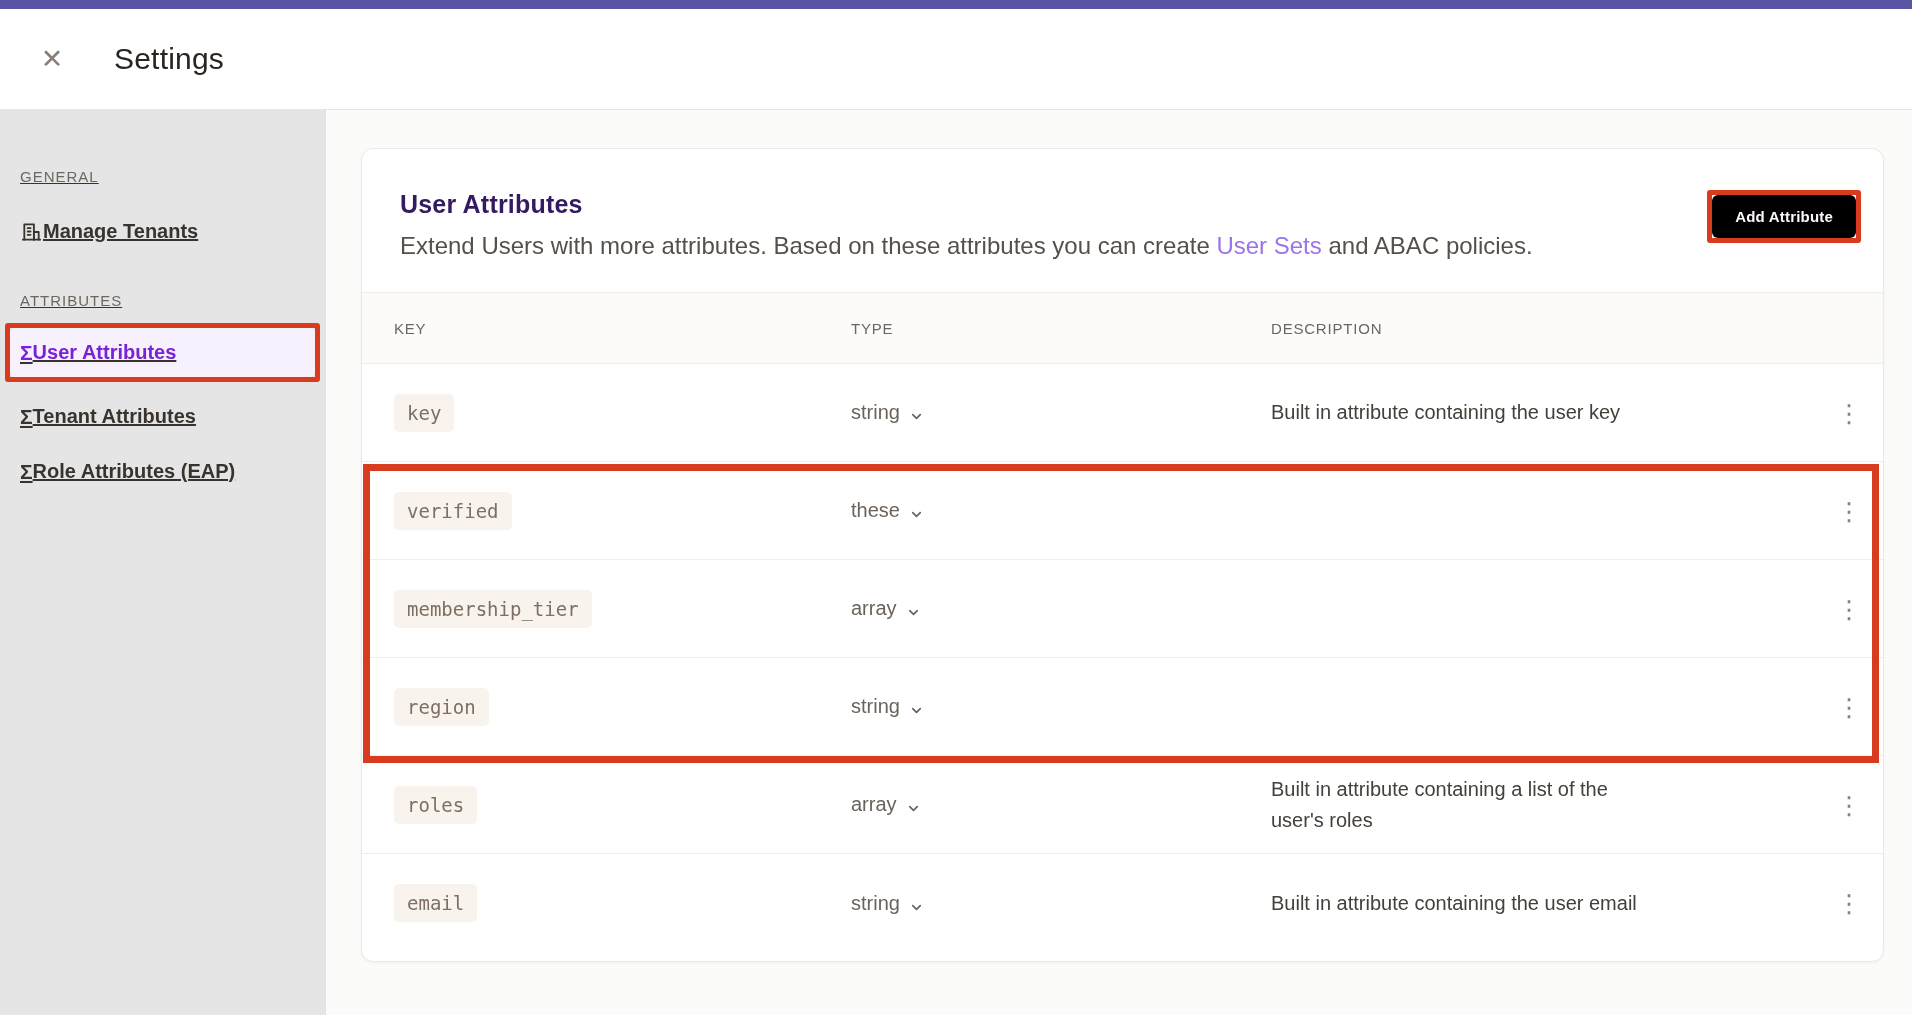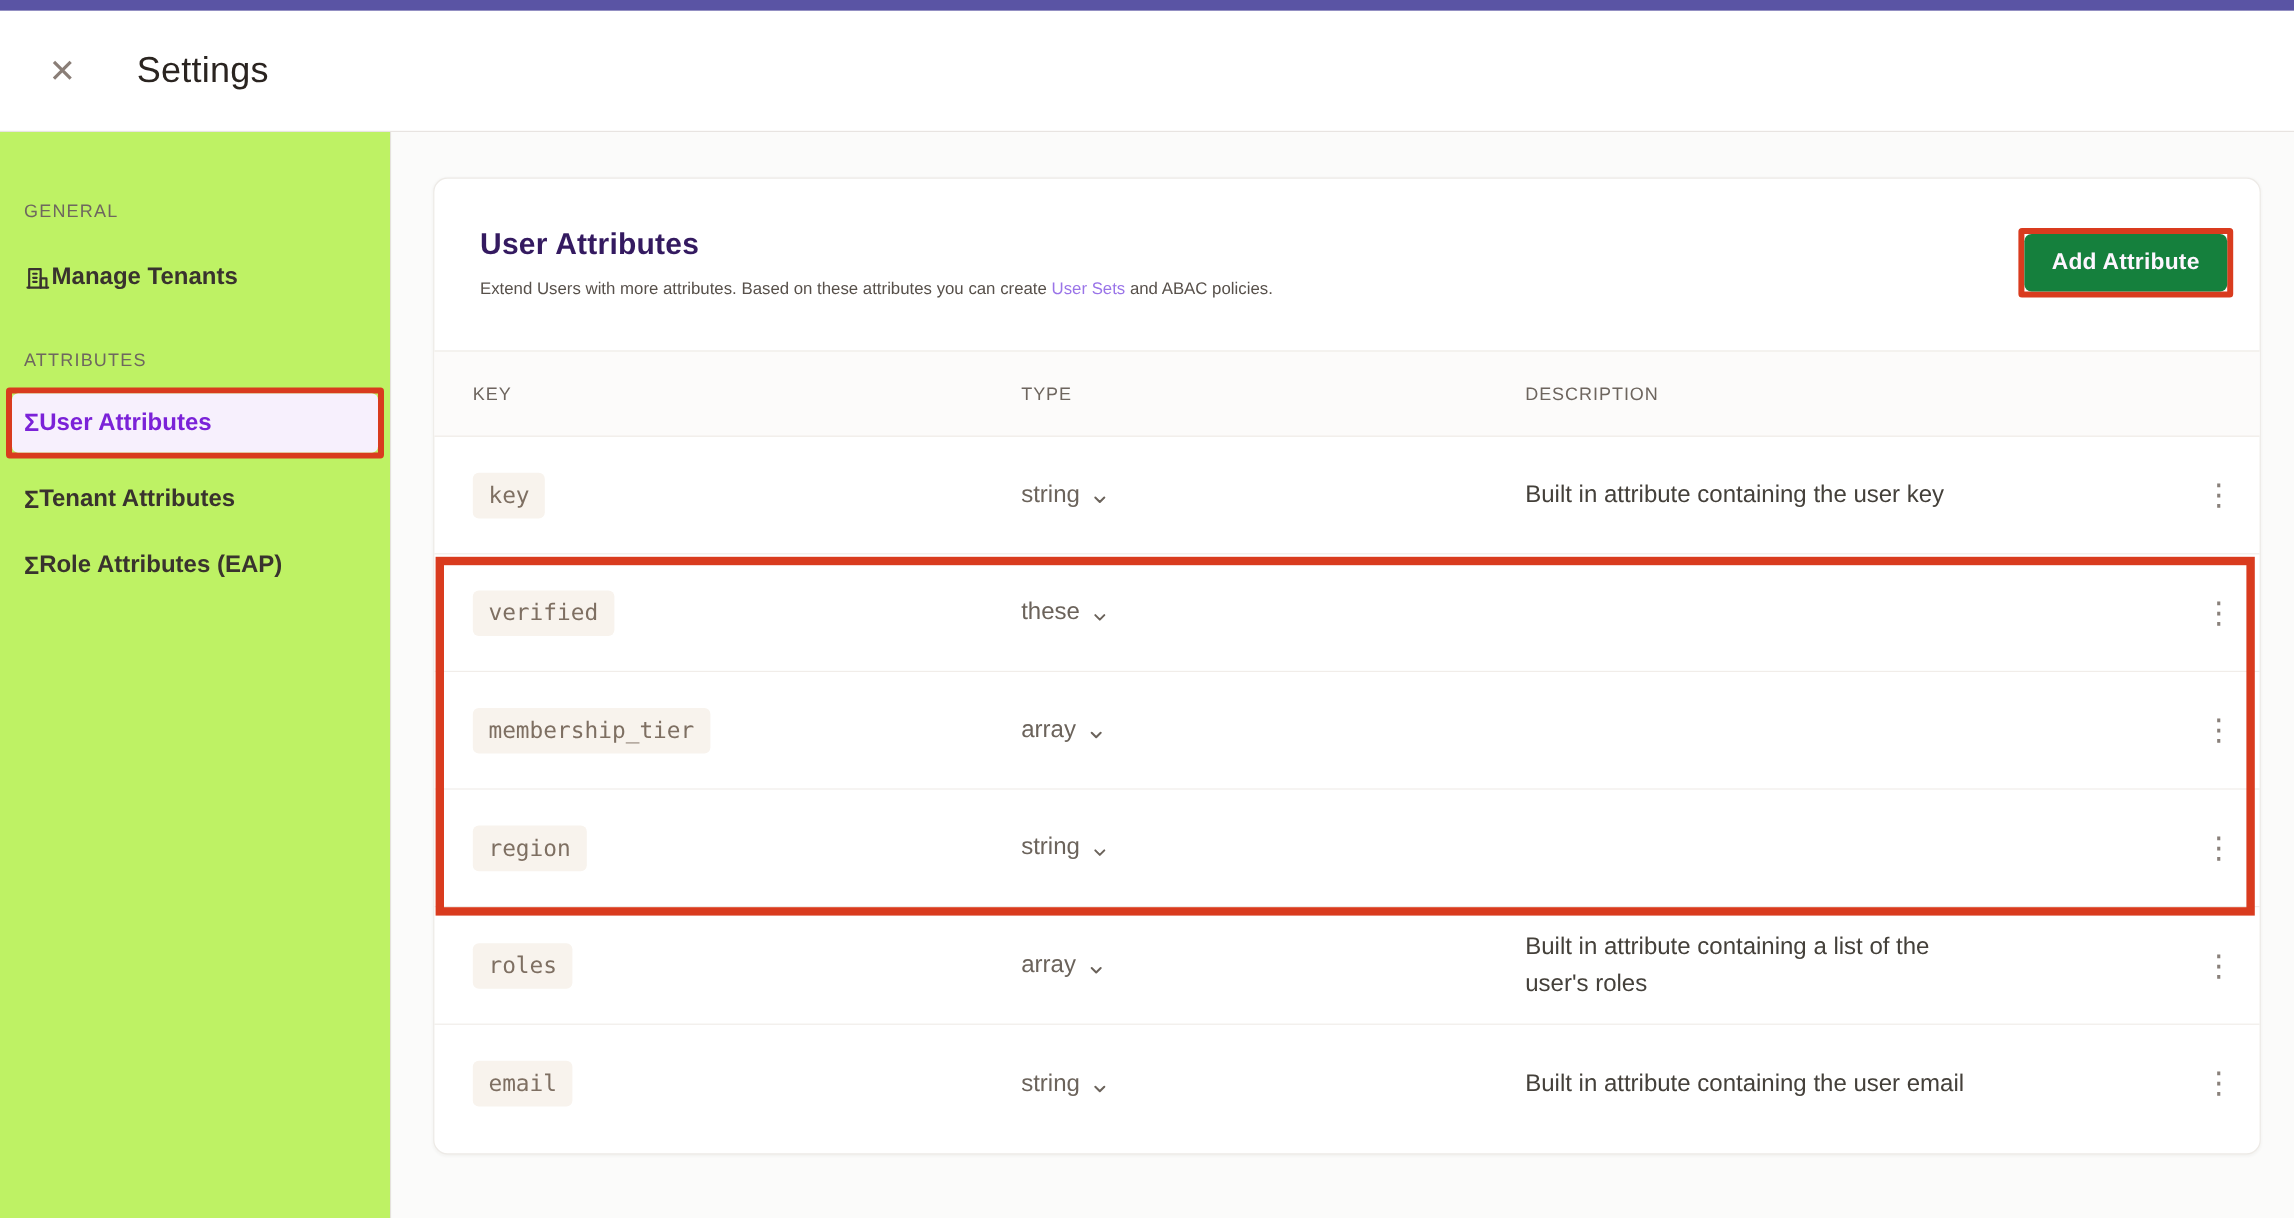--- a/index.html
+++ b/index.html
@@ -38,23 +38,24 @@
     letter-spacing: 0.2px;
   }
 
   
   .body-wrap { display: flex; height: 905px; }
 
   
   .sidebar {
     width: 326px;
     min-width: 326px;
-    background: #bef264;
+    background: #e5e5e5;
     border-right: 1px solid #e5e1de;
     padding: 58px 10px 0 10px;
+    text-decoration: underline;
   }
   .section-label {
     font-size: 15px;
     letter-spacing: 1px;
     color: #6e675f;
     font-weight: 500;
     padding: 0 10px;
     margin-bottom: 22px;
   }
   .section-label.second { margin-top: 36px; margin-bottom: 14px; }
@@ -106,37 +107,37 @@
   
   .card-header { position: relative; height: 143px; padding: 41px 38px 0 38px; }
   .card-title {
     font-size: 25px;
     font-weight: 700;
     color: #341a60;
     letter-spacing: 0.2px;
   }
   .card-desc {
     margin-top: 13px;
-    font-size: 14px;
+    font-size: 24px;
     color: #57504a;
   }
   .desc-link { color: #9a74e8; cursor: pointer; }
   .add-btn-annotation {
     position: absolute;
     top: 41px;
     right: 22px;
     border: 5px solid #d93b1e;
     border-radius: 3px;
     font-size: 0;
   }
   .add-btn {
-    background: #15803d;
+    background: #000000;
     color: #fdf6ff;
     font-family: "Liberation Sans", sans-serif;
-    font-size: 19px;
+    font-size: 15px;
     font-weight: 700;
     border: none;
     border-radius: 6px;
     padding: 13px 23px;
     cursor: pointer;
     letter-spacing: 0.2px;
   }
 
   
   .attr-table { width: 100%; }

